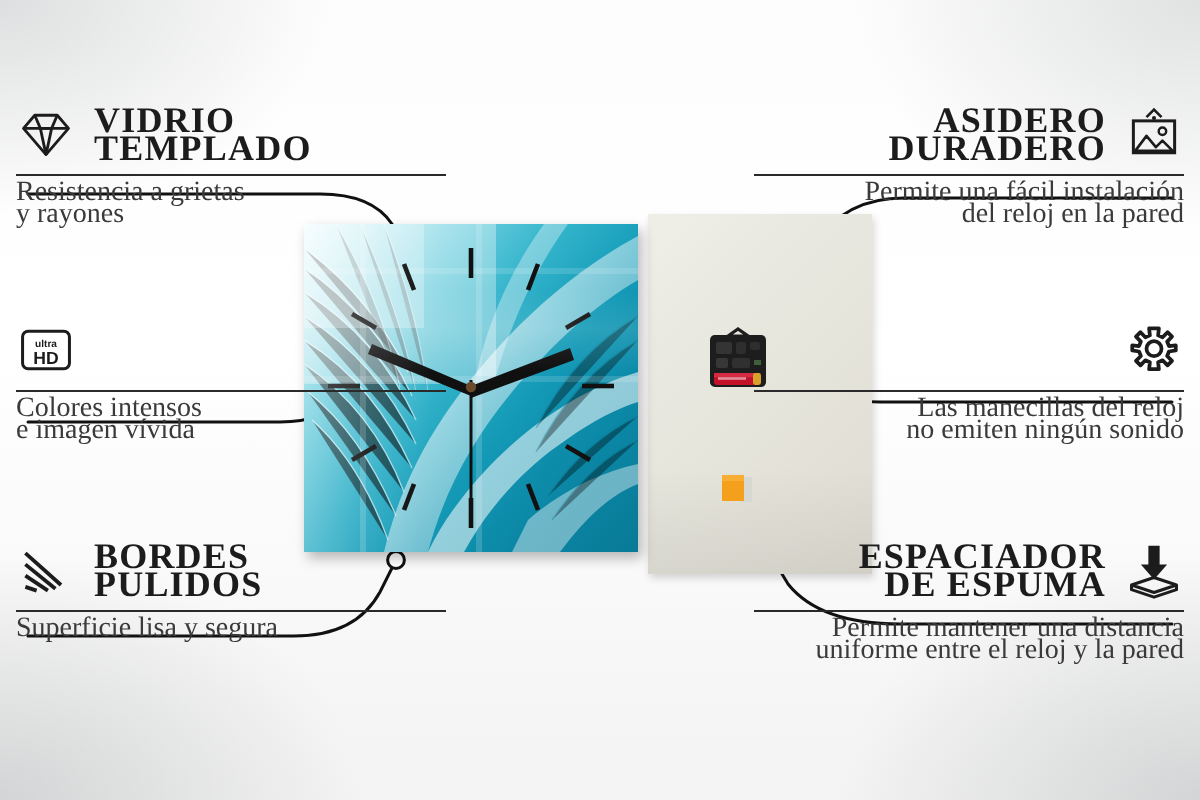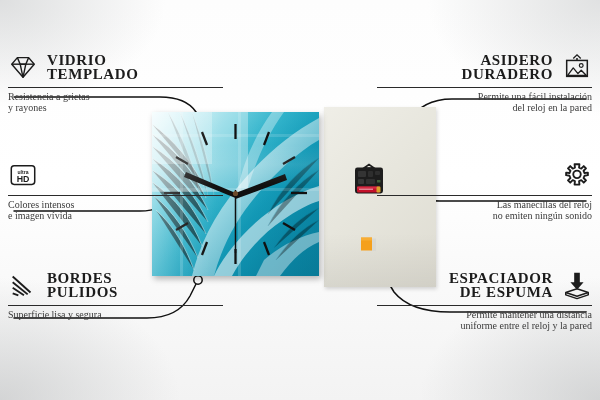--- a/index.html
+++ b/index.html
@@ -33,34 +33,34 @@
 
   .f-head {
     display: flex; align-items: center; gap: 9px;
     min-height: 34px;
   }
   .feature.right .f-head { flex-direction: row-reverse; }
 
   .f-title {
     font-family: "Liberation Serif", serif;
     font-weight: 700;
-    font-size: 15px;
+    font-size: 18px;
     line-height: 14px;
     letter-spacing: 0.6px;
     color: #1c1c1c;
     text-transform: uppercase;
     white-space: pre-line;
   }
   .f-rule {
     height: 1px; background: #2a2a2a; margin: 3px 0 4px 0;
     width: 100%;
   }
   .f-desc {
     font-family: "Liberation Serif", serif;
-    font-size: 10px;
+    font-size: 14px;
     line-height: 10.6px;
     color: #3a3a3a;
     white-space: pre-line;
   }
 
   .f-icon { width: 30px; height: 30px; flex: 0 0 30px; display:block; }
 
   
   #photo {
     position: absolute;

